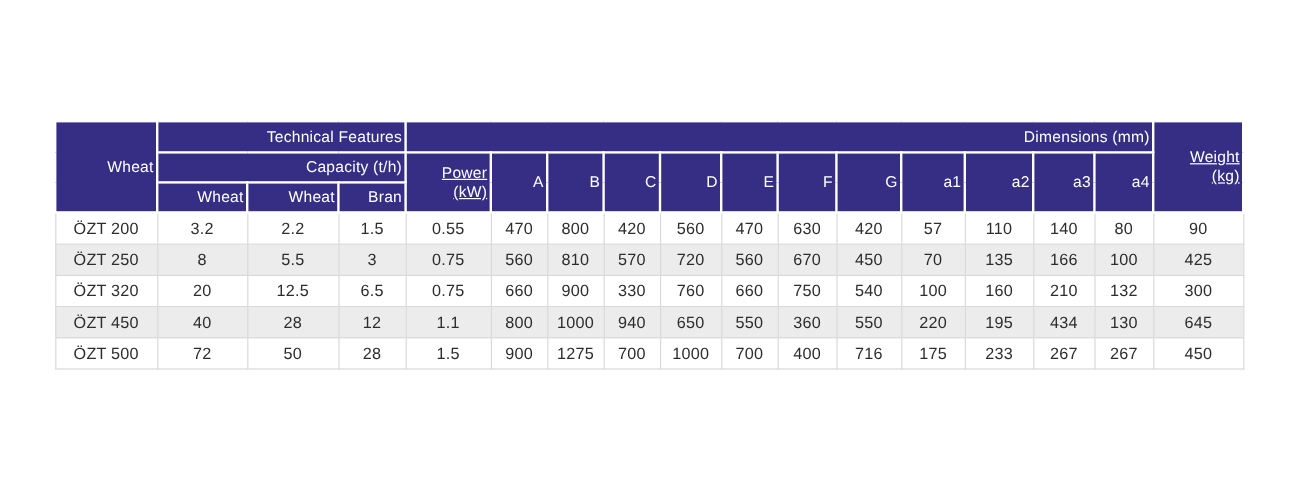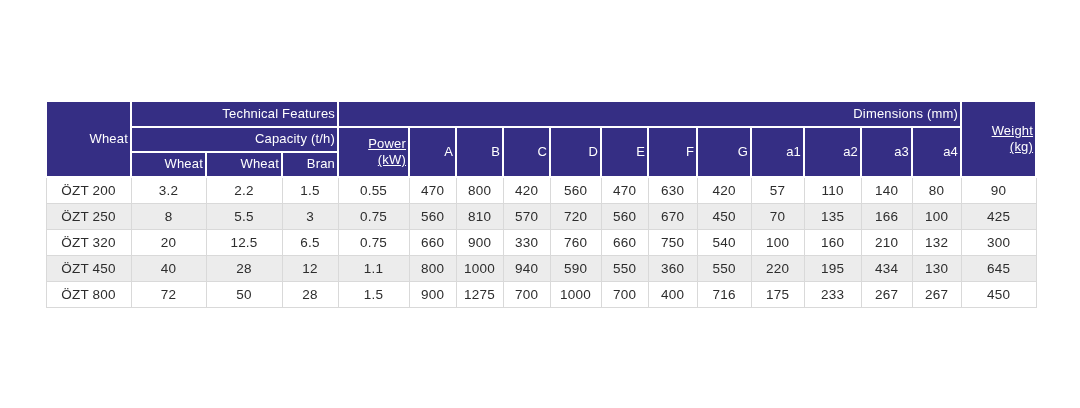--- a/index.html
+++ b/index.html
@@ -183,32 +183,32 @@
           </tr>
           <tr>
             <td>ÖZT 450</td>
             <td>40</td>
             <td>28</td>
             <td>12</td>
             <td>1.1</td>
             <td>800</td>
             <td>1000</td>
             <td>940</td>
-            <td>590</td>
+            <td>650</td>
             <td>550</td>
             <td>360</td>
             <td>550</td>
             <td>220</td>
             <td>195</td>
             <td>434</td>
             <td>130</td>
             <td>645</td>
           </tr>
           <tr>
-            <td>ÖZT 800</td>
+            <td>ÖZT 500</td>
             <td>72</td>
             <td>50</td>
             <td>28</td>
             <td>1.5</td>
             <td>900</td>
             <td>1275</td>
             <td>700</td>
             <td>1000</td>
             <td>700</td>
             <td>400</td>

